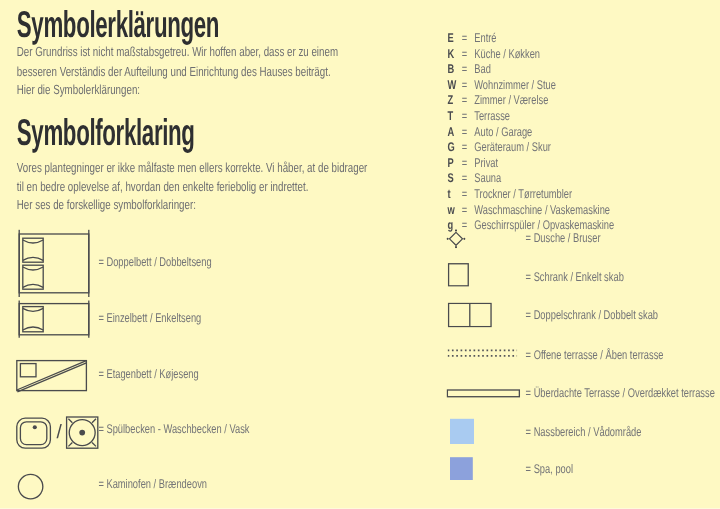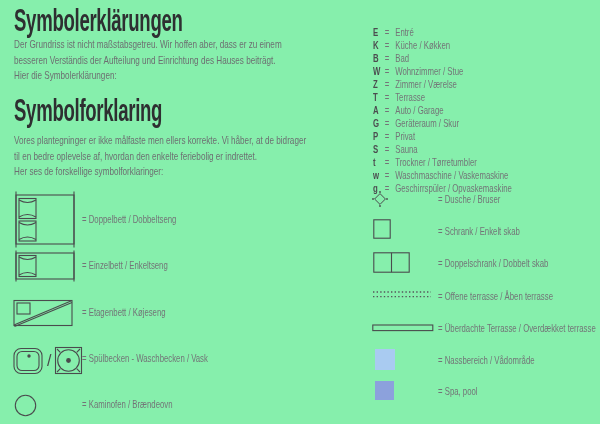--- a/index.html
+++ b/index.html
@@ -1,16 +1,16 @@
 <!DOCTYPE html>
 <html><head>
 <meta charset="utf-8">
 <style>
   html,body{margin:0;padding:0;background:#fff;}
-  .page{position:relative;width:600px;height:424px;background:#86efac;overflow:hidden;
+  .page{position:relative;width:600px;height:424px;background:#fef9c3;overflow:hidden;
         font-family:"Liberation Sans",sans-serif;}
   .abs{position:absolute;}
   .h{margin:0;font-weight:bold;color:#2e2f31;font-size:31px;line-height:30px;
      letter-spacing:-.5px;white-space:nowrap;transform:scaleX(.6);transform-origin:0 0;}
   .intro{margin:0;color:#6d6e71;font-size:11px;line-height:15.5px;white-space:pre-line;
          width:430px;transform:scaleX(.74);transform-origin:0 0;}
   .lbl{color:#737477;font-size:10.5px;line-height:12px;white-space:nowrap;
        display:inline-block;transform:scaleX(.74);transform-origin:0 50%;}
   .letters{position:absolute;left:373px;top:26px;width:300px;
            transform:scaleX(.74);transform-origin:0 0;}

